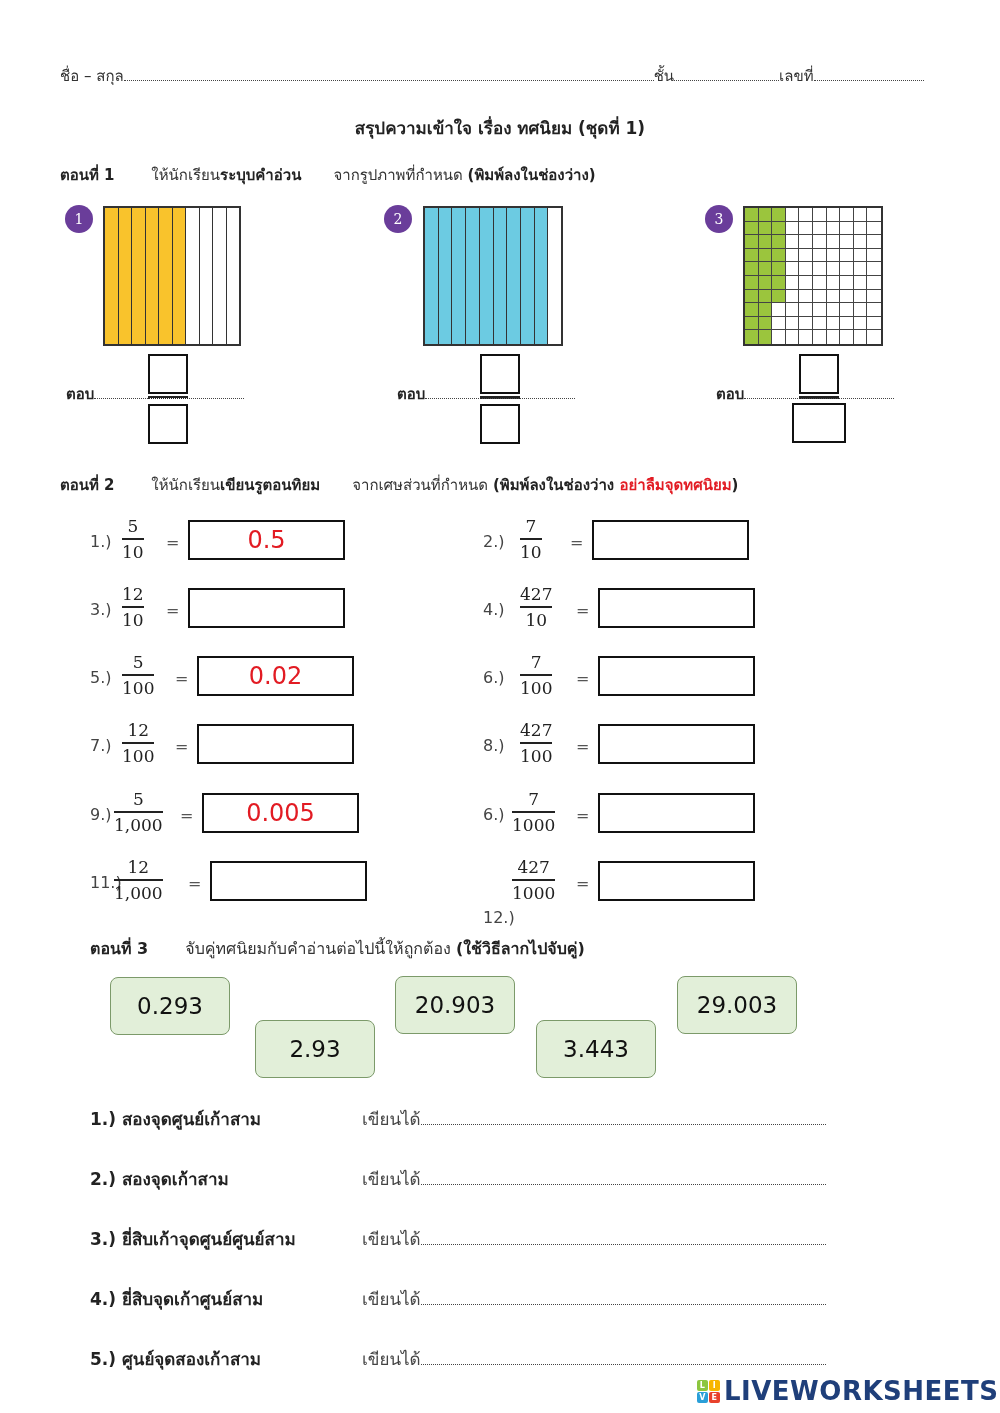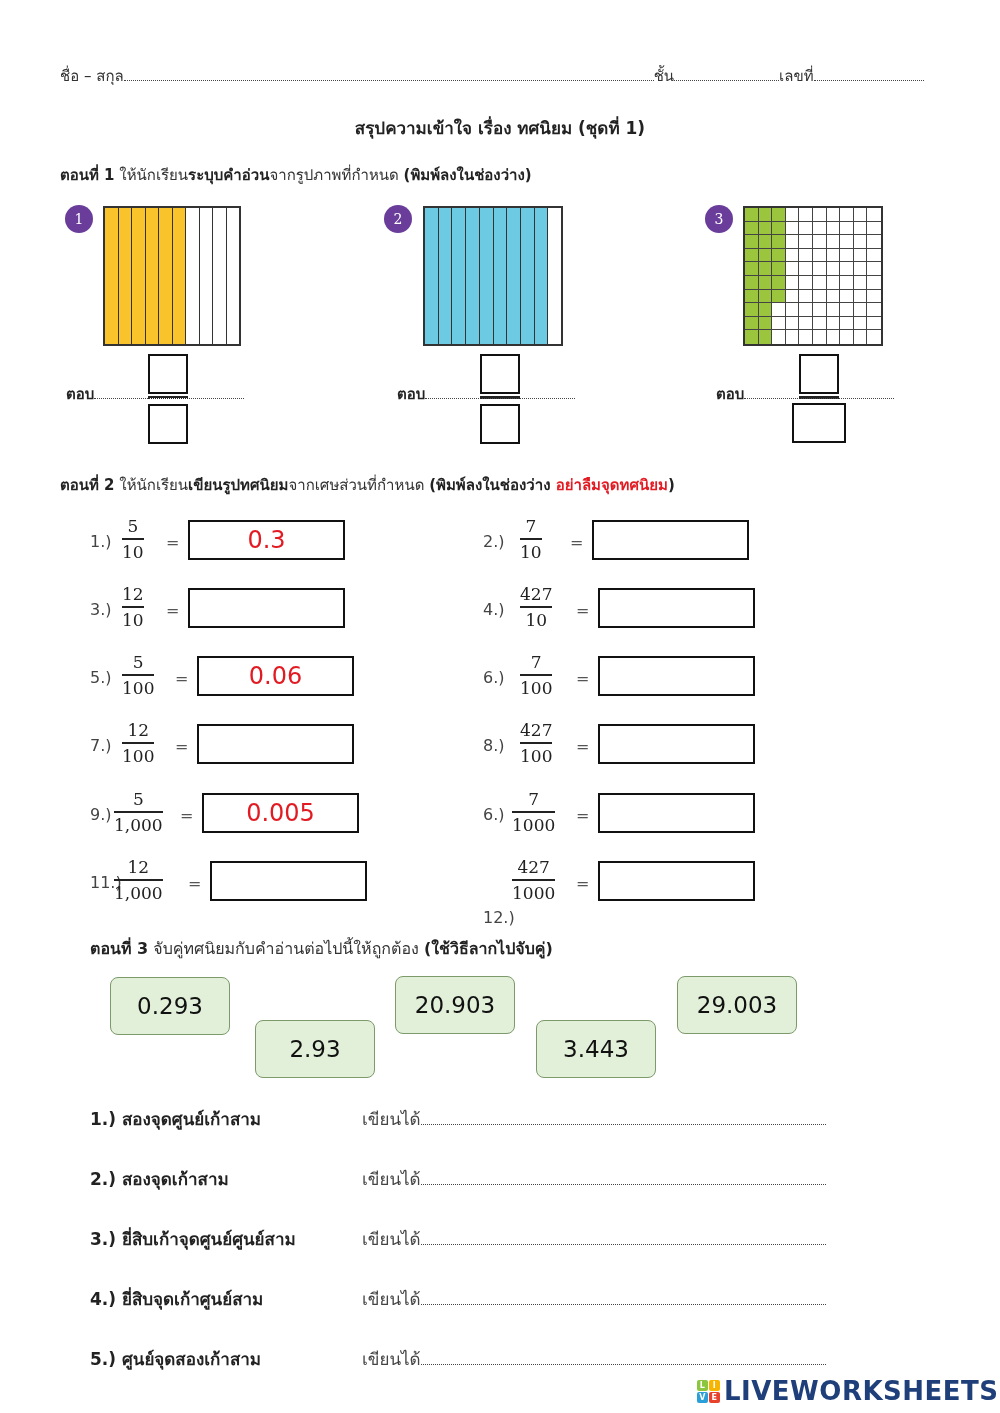--- a/index.html
+++ b/index.html
@@ -3,21 +3,21 @@
 <meta charset="utf-8">
 <style>
   * { box-sizing: border-box; margin: 0; padding: 0; }
   body { width: 1000px; height: 1413px; background: #fff; font-family: "DejaVu Sans", sans-serif; color: #222; position: relative; overflow: hidden; }
   .abs { position: absolute; }
   .header-line { top: 64px; left: 60px; width: 880px; font-size: 15px; color: #333; white-space: nowrap; }
   .header-line .dots { display: inline-block; border-bottom: 1.5px dotted #444; height: 14px; vertical-align: baseline; }
   .title { top: 114px; left: 0; width: 1000px; text-align: center; font-size: 17px; font-weight: bold; color: #222; }
   .section-head { font-size: 15px; color: #222; white-space: nowrap; }
   .section-head b { font-weight: bold; margin-top: 27px; }
-  .section-head .thin { font-weight: normal; color: #333; }
+  .section-head .thin { font-weight: normal; color: #333; margin-left: 32px; }
   .red { color: #e21b23; font-weight: bold; }
   .num-badge { width: 28px; height: 28px; border-radius: 50%; background: #6a3d9a; color: #fff; font-size: 14px; text-align: center; line-height: 28px; font-family: "DejaVu Serif", serif; }
   .strip-grid { display: flex; border: 2px solid #333; height: 140px; }
   .strip-grid .cell { flex: 1; border-right: 1.5px solid #333; }
   .strip-grid .cell:last-child { border-right: none; }
   .hgrid { display: grid; grid-template-columns: repeat(10, 1fr); grid-template-rows: repeat(10, 1fr); border: 2px solid #333; width: 140px; height: 140px; }
   .hgrid .cell { border-right: 1px solid #444; border-bottom: 1px solid #444; }
   .ans-label { font-size: 15px; color: #222; font-weight: bold; white-space: nowrap; }
   .ans-dots { display: inline-block; border-bottom: 1.5px dotted #444; }
   .frac-box { width: 40px; height: 40px; border: 2px solid #111; background: #fff; }
@@ -193,33 +193,33 @@
     <div class="cell" style="border-right: none; border-bottom: none;"></div>
   </div>
 <div class="abs ans-label" style="top:382px; left:716px;">
   <span>ตอบ</span><span class="ans-dots" style="width:150px;"></span>
 </div>
 <div class="abs frac-box" style="top:354px; left:799px;"></div>
 <div class="abs frac-line" style="top:396px; left:799px; width:40px;"></div>
 <div class="abs frac-box" style="top:403px; left:792px; width:54px;"></div>
 
 <div class="abs section-head" style="top:473px; left:60px;">
-  <b>ตอนที่ 2</b><span class="thin"> ให้นักเรียน</span><b>เขียนรูปทศนิยม</b><span class="thin">จากเศษส่วนที่กำหนด </span><b>(พิมพ์ลงในช่องว่าง </b><span class="red">อย่าลืมจุดทศนิยม</span><b>)</b>
+  <b>ตอนที่ 2</b><span class="thin"> ให้นักเรียน</span><b>เขียนรูตอนทิยม</b><span class="thin">จากเศษส่วนที่กำหนด </span><b>(พิมพ์ลงในช่องว่าง </b><span class="red">อย่าลืมจุดทศนิยม</span><b>)</b>
 </div>
 
 <div id="part2-items">
     <div>
       <div class="abs q-num" style="top: 532px; left: 90px;">1.)</div>
       <div class="abs frac" style="top: 516px; left: 122px;">
         <span>5</span>
         <span class="bar"></span>
         <span>10</span>
       </div>
       <div class="abs eq" style="top: 533px; left: 166px;">=</div>
-      <div class="abs ans-box" style="top: 520px; left: 188px; width: 157px;">0.3</div>
+      <div class="abs ans-box" style="top: 520px; left: 188px; width: 157px;">0.5</div>
     </div>
     <div>
       <div class="abs q-num" style="top: 532px; left: 483px;">2.)</div>
       <div class="abs frac" style="top: 516px; left: 520px;">
         <span>7</span>
         <span class="bar"></span>
         <span>10</span>
       </div>
       <div class="abs eq" style="top: 533px; left: 570px;">=</div>
       <div class="abs ans-box" style="top: 520px; left: 592px; width: 157px;"></div>
@@ -245,21 +245,21 @@
       <div class="abs ans-box" style="top: 588px; left: 598px; width: 157px;"></div>
     </div>
     <div>
       <div class="abs q-num" style="top: 668px; left: 90px;">5.)</div>
       <div class="abs frac" style="top: 652px; left: 122px;">
         <span>5</span>
         <span class="bar"></span>
         <span>100</span>
       </div>
       <div class="abs eq" style="top: 669px; left: 175px;">=</div>
-      <div class="abs ans-box" style="top: 656px; left: 197px; width: 157px;">0.06</div>
+      <div class="abs ans-box" style="top: 656px; left: 197px; width: 157px;">0.02</div>
     </div>
     <div>
       <div class="abs q-num" style="top: 668px; left: 483px;">6.)</div>
       <div class="abs frac" style="top: 652px; left: 520px;">
         <span>7</span>
         <span class="bar"></span>
         <span>100</span>
       </div>
       <div class="abs eq" style="top: 669px; left: 576px;">=</div>
       <div class="abs ans-box" style="top: 656px; left: 598px; width: 157px;"></div>

